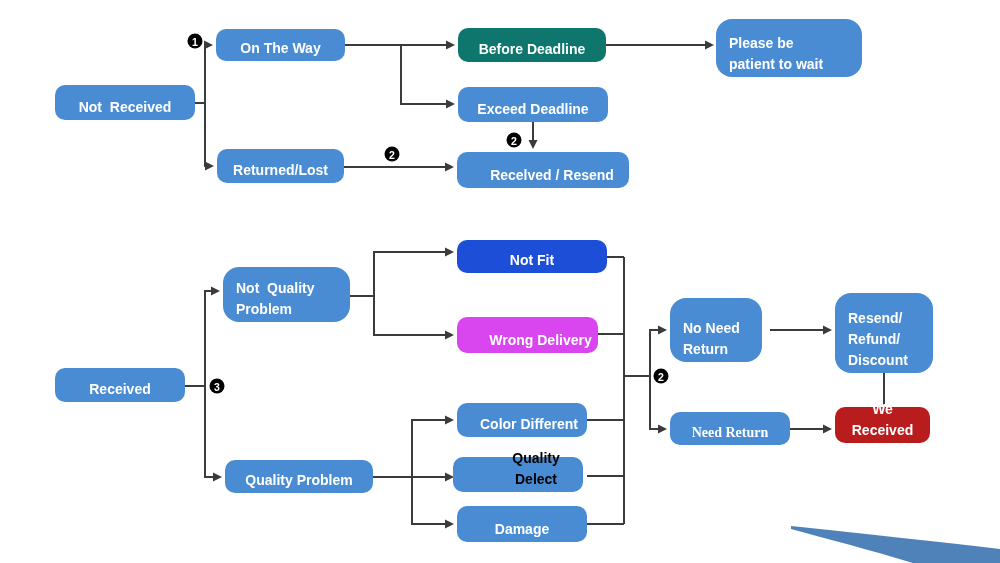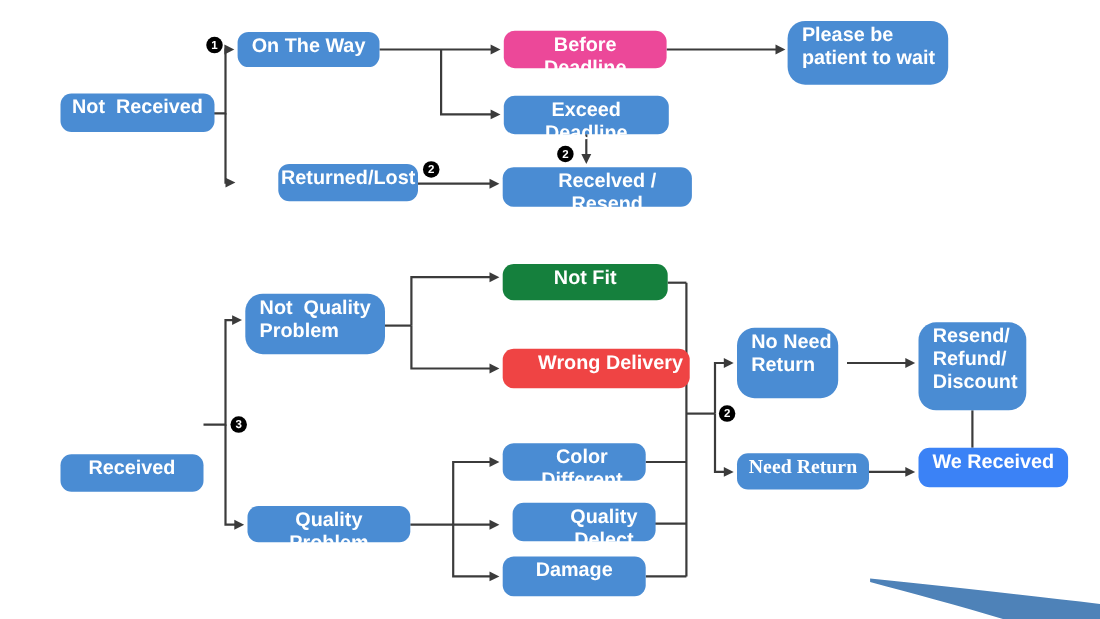--- a/index.html
+++ b/index.html
@@ -9,23 +9,23 @@
     font-family:"Liberation Sans", sans-serif;
   }
   #flowchart{position:absolute;left:0;top:0;width:1000px;height:563px;}
   #connector-svg{position:absolute;left:0;top:0;width:1000px;height:563px;}
   .node{
     position:absolute;
     background:#4a8cd3;
     border-radius:10px;
     color:#ffffff;
     font-weight:bold;
-    font-size:18px;
+    font-size:14px;
     line-height:21px;
-    display:flex;align-items:flex-start;justify-content:center;
+    display:flex;align-items:flex-end;justify-content:center;
     box-sizing:border-box;
     padding:2px 6px;
     text-align:center;
   }
   .node.left{justify-content:flex-start;text-align:left;padding-left:13px;border-radius:16px;}
   .node-label{white-space:pre-wrap;}
   .badge{
     position:absolute;
     width:15px;height:15px;border-radius:50%;
     background:#000000;color:#ffffff;
@@ -87,74 +87,74 @@
       <polyline points="884,373 884,407" fill="none" stroke="#3b3b3b" stroke-width="2"></polyline>
       <path d="M791,526 C868,534 940,542 1000,549 L1000,594 C934,566 853,546 791,529 Z" fill="#4e82b8"></path>
     </svg>
   <div id="nodes-layer">
       <div class="node" style="left: 55px; top: 85px; width: 140px; height: 35px; background: rgb(74, 140, 211); color: rgb(255, 255, 255);">
         <span class="node-label">Not  Received</span>
       </div>
       <div class="node" style="left: 216px; top: 29px; width: 129px; height: 32px; background: rgb(74, 140, 211); color: rgb(255, 255, 255);">
         <span class="node-label">On The Way</span>
       </div>
-      <div class="node" style="left: 217px; top: 149px; width: 127px; height: 34px; background: rgb(74, 140, 211); color: rgb(255, 255, 255); margin-left: 36px;">
+      <div class="node" style="left: 217px; top: 149px; width: 127px; height: 34px; background: rgb(74, 140, 211); color: rgb(255, 255, 255);">
         <span class="node-label">Returned/Lost</span>
       </div>
-      <div class="node" style="left: 458px; top: 28px; width: 148px; height: 34px; background: #ec4899; color: rgb(255, 255, 255);">
+      <div class="node" style="left: 458px; top: 28px; width: 148px; height: 34px; background: #0f766e; color: rgb(255, 255, 255);">
         <span class="node-label">Before Deadline</span>
       </div>
       <div class="node" style="left: 458px; top: 87px; width: 150px; height: 35px; background: rgb(74, 140, 211); color: rgb(255, 255, 255);">
         <span class="node-label">Exceed Deadline</span>
       </div>
       <div class="node" style="left: 457px; top: 152px; width: 172px; height: 36px; background: rgb(74, 140, 211); color: rgb(255, 255, 255); padding-left: 24px;">
         <span class="node-label">Recelved / Resend</span>
       </div>
       <div class="node left" style="left: 716px; top: 19px; width: 146px; height: 58px; background: rgb(74, 140, 211); color: rgb(255, 255, 255);">
         <span class="node-label">Please be
 patient to wait</span>
       </div>
-      <div class="node" style="left: 55px; top: 368px; width: 130px; height: 34px; background: rgb(74, 140, 211); color: rgb(255, 255, 255); margin-top: 45px;">
+      <div class="node" style="left: 55px; top: 368px; width: 130px; height: 34px; background: rgb(74, 140, 211); color: rgb(255, 255, 255);">
         <span class="node-label">Received</span>
       </div>
       <div class="node left" style="left: 223px; top: 267px; width: 127px; height: 55px; background: rgb(74, 140, 211); color: #ffffff;">
         <span class="node-label">Not  Quality
 Problem</span>
       </div>
       <div class="node" style="left: 225px; top: 460px; width: 148px; height: 33px; background: rgb(74, 140, 211); color: rgb(255, 255, 255);">
         <span class="node-label">Quality Problem</span>
       </div>
-      <div class="node" style="left: 457px; top: 240px; width: 150px; height: 33px; background: #15803d; color: rgb(255, 255, 255);">
+      <div class="node" style="left: 457px; top: 240px; width: 150px; height: 33px; background: #1d4ed8; color: rgb(255, 255, 255);">
         <span class="node-label">Not Fit</span>
       </div>
-      <div class="node" style="left: 457px; top: 317px; width: 170px; height: 36px; background: #ef4444; color: rgb(255, 255, 255); padding-left: 32px;">
+      <div class="node" style="left: 457px; top: 317px; width: 141px; height: 36px; background: #d946ef; color: rgb(255, 255, 255); padding-left: 32px;">
         <span class="node-label">Wrong Delivery</span>
       </div>
       <div class="node" style="left: 457px; top: 403px; width: 130px; height: 34px; background: rgb(74, 140, 211); color: #ffffff; padding-left: 20px;">
         <span class="node-label">Color Different</span>
       </div>
-      <div class="node" style="left: 466px; top: 457px; width: 130px; height: 35px; background: rgb(74, 140, 211); color: #ffffff; padding-left: 42px;">
+      <div class="node" style="left: 453px; top: 457px; width: 130px; height: 35px; background: rgb(74, 140, 211); color: #000000; padding-left: 42px;">
         <span class="node-label">Quality Delect</span>
       </div>
       <div class="node" style="left: 457px; top: 506px; width: 130px; height: 36px; background: rgb(74, 140, 211); color: rgb(255, 255, 255);">
         <span class="node-label">Damage</span>
       </div>
       <div class="node left" style="left: 670px; top: 298px; width: 92px; height: 64px; background: rgb(74, 140, 211); color: rgb(255, 255, 255);">
         <span class="node-label">No Need
 Return</span>
       </div>
       <div class="node" style="left: 670px; top: 412px; width: 120px; height: 33px; background: rgb(74, 140, 211); color: rgb(255, 255, 255); font-family: Liberation Serif, serif;">
         <span class="node-label">Need Return</span>
       </div>
       <div class="node left" style="left: 835px; top: 293px; width: 98px; height: 80px; background: rgb(74, 140, 211); color: rgb(255, 255, 255);">
         <span class="node-label">Resend/
 Refund/
 Discount</span>
       </div>
-      <div class="node" style="left: 835px; top: 407px; width: 136px; height: 36px; background: #3b82f6; color: rgb(255, 255, 255);">
+      <div class="node" style="left: 835px; top: 407px; width: 95px; height: 36px; background: #b91c1c; color: rgb(255, 255, 255);">
         <span class="node-label">We Received</span>
       </div>
     </div>
   <div id="badges-layer">
       <div class="badge" style="left: 195px; top: 41px; background: rgb(0, 0, 0); color: rgb(255, 255, 255);">1</div>
       <div class="badge" style="left: 392px; top: 154px; background: rgb(0, 0, 0); color: rgb(255, 255, 255);">2</div>
       <div class="badge" style="left: 514px; top: 140px; background: rgb(0, 0, 0); color: rgb(255, 255, 255);">2</div>
       <div class="badge" style="left: 217px; top: 386px; background: rgb(0, 0, 0); color: rgb(255, 255, 255);">3</div>
       <div class="badge" style="left: 661px; top: 376px; background: rgb(0, 0, 0); color: rgb(255, 255, 255);">2</div>
     </div>

